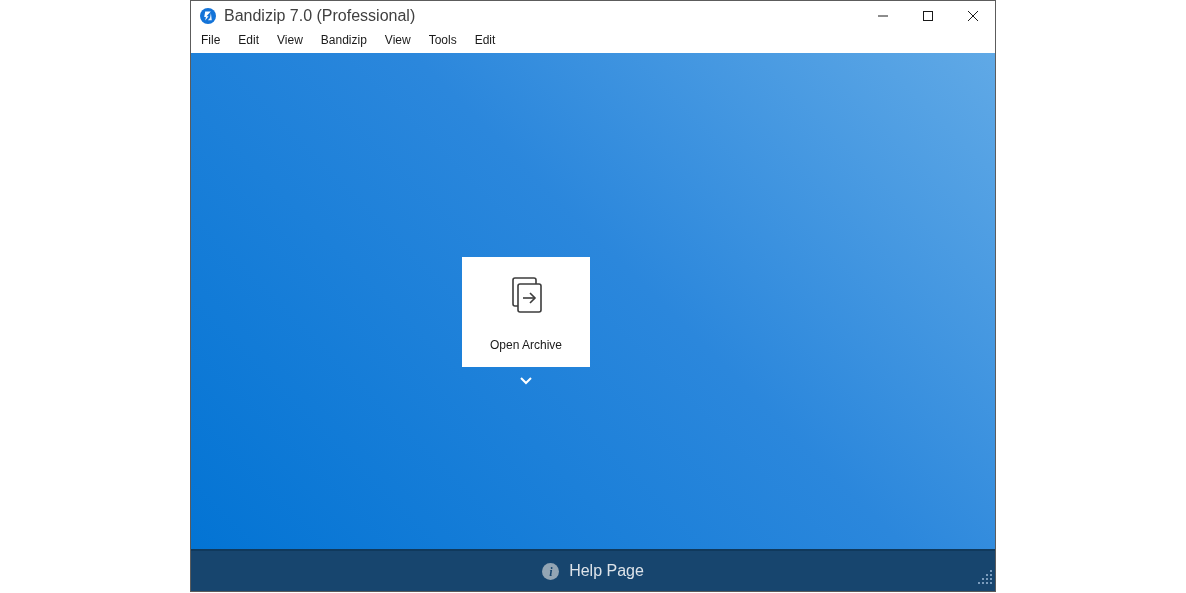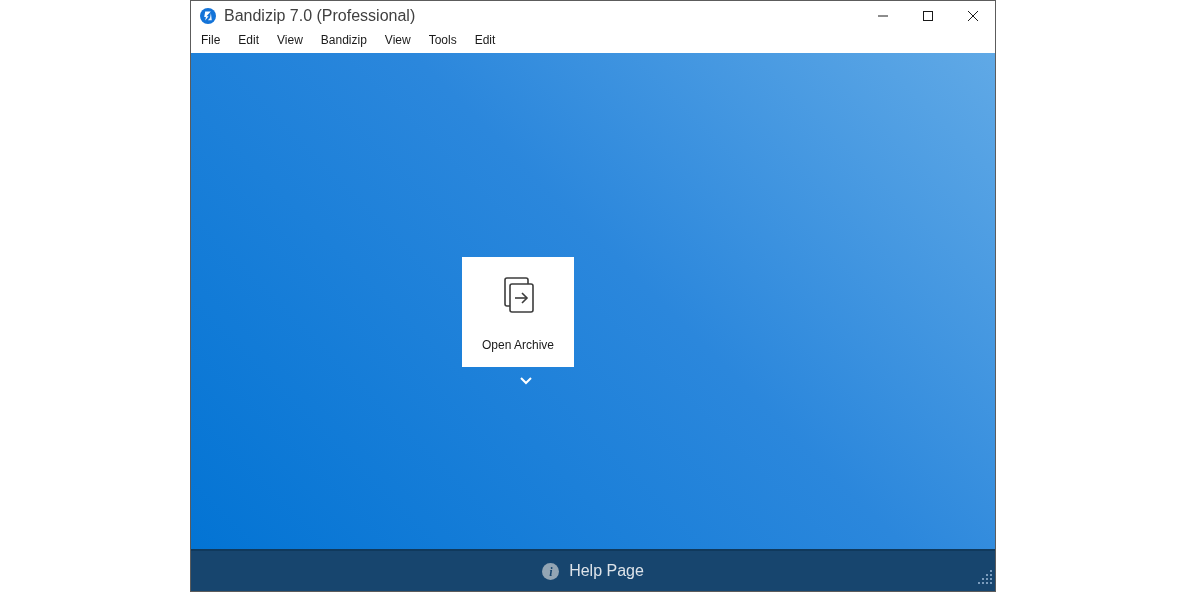--- a/index.html
+++ b/index.html
@@ -71,21 +71,21 @@
     flex: 1 1 auto;
     background: linear-gradient(225deg, #60a9e6 0%, #2b87dc 45%, #0374d4 100%);
   }
   .cards {
     position: absolute;
     left: 271px; top: 204px;
     display: flex;
     gap: 4px;
   }
   .card {
-    width: 112px; height: 110px;
+    width: 128px; height: 110px;
     background: #ffffff;
     display: flex;
     flex-direction: column;
     align-items: center;
     justify-content: flex-end;
     cursor: pointer;
   }
   .card .card-icon {
     margin-bottom: 14px;
   }

